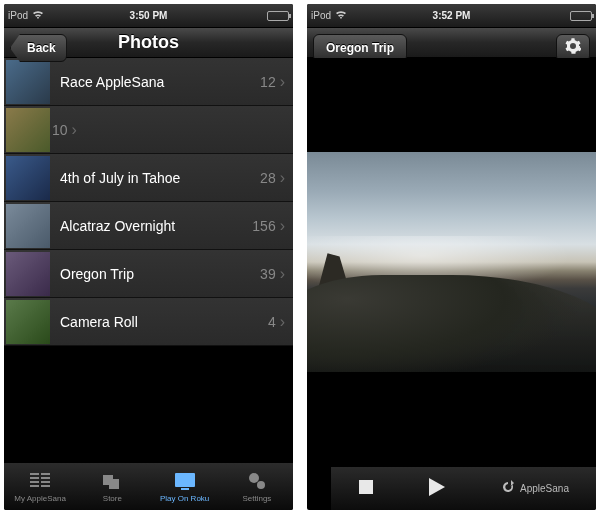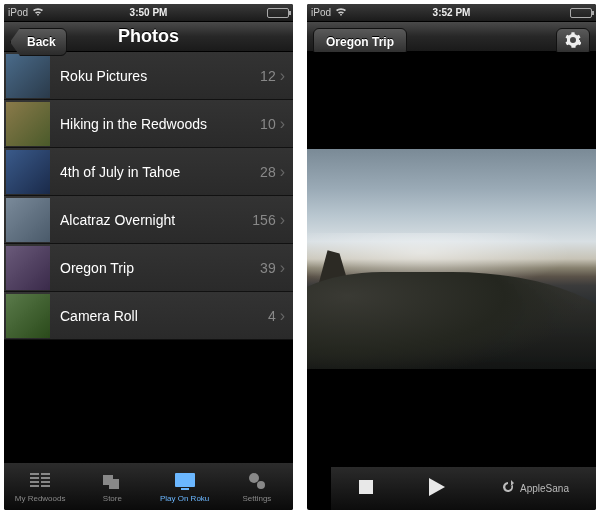--- a/index.html
+++ b/index.html
@@ -17,21 +17,21 @@
     height: 506px;
     background: #000;
     display: flex;
     flex-direction: column;
     border-radius: 2px;
     overflow: hidden;
     position: relative;
   }
   
   .status-bar {
-    height: 18px;
+    height: 24px;
     background: linear-gradient(#3a3a3a,#1b1b1b);
     color: #ccc;
     font-size: 10px;
     display: flex;
     align-items: center;
     padding: 0 4px;
     border-bottom: 1px solid #000;
   }
   .status-left { display: flex; align-items: center; gap: 4px; flex: 1; }
   .status-center { flex: 1; text-align: center; font-weight: bold; color: #eee; }
@@ -253,27 +253,26 @@
   <div class="nav-bar">
     <div class="back-btn">
       <span>Back</span>
     </div>
     <div class="nav-title">Photos</div>
   </div>
 
   <div class="album-list">
     <div class="album-row">
       <div class="album-thumb t0"></div>
-      <div class="album-name">Roku Pictures</div>
+      <div class="album-name">Race AppleSana</div>
       <div class="album-count">12</div>
       <div class="chevron">›</div>
     </div>
     <div class="album-row">
       <div class="album-thumb t1"></div>
-      <div class="album-name">Hiking in the Redwoods</div>
       <div class="album-count">10</div>
       <div class="chevron">›</div>
     </div>
     <div class="album-row">
       <div class="album-thumb t2"></div>
       <div class="album-name">4th of July in Tahoe</div>
       <div class="album-count">28</div>
       <div class="chevron">›</div>
     </div>
     <div class="album-row">
@@ -301,21 +300,21 @@
       <svg viewBox="0 0 24 22">
           <rect x="2" y="3" width="9" height="2"></rect>
           <rect x="2" y="7" width="9" height="2"></rect>
           <rect x="2" y="11" width="9" height="2"></rect>
           <rect x="2" y="15" width="9" height="2"></rect>
           <rect x="13" y="3" width="9" height="2"></rect>
           <rect x="13" y="7" width="9" height="2"></rect>
           <rect x="13" y="11" width="9" height="2"></rect>
           <rect x="13" y="15" width="9" height="2"></rect>
         </svg>
-      <span class="tab-label">My Redwoods</span>
+      <span class="tab-label">My AppleSana</span>
     </div>
     <div class="tab-item">
       <svg viewBox="0 0 24 22">
           <rect x="3" y="5" width="10" height="10"></rect>
           <rect x="9" y="9" width="10" height="10"></rect>
         </svg>
       <span class="tab-label">Store</span>
     </div>
     <div class="tab-item active">
       <svg viewBox="0 0 24 22">

